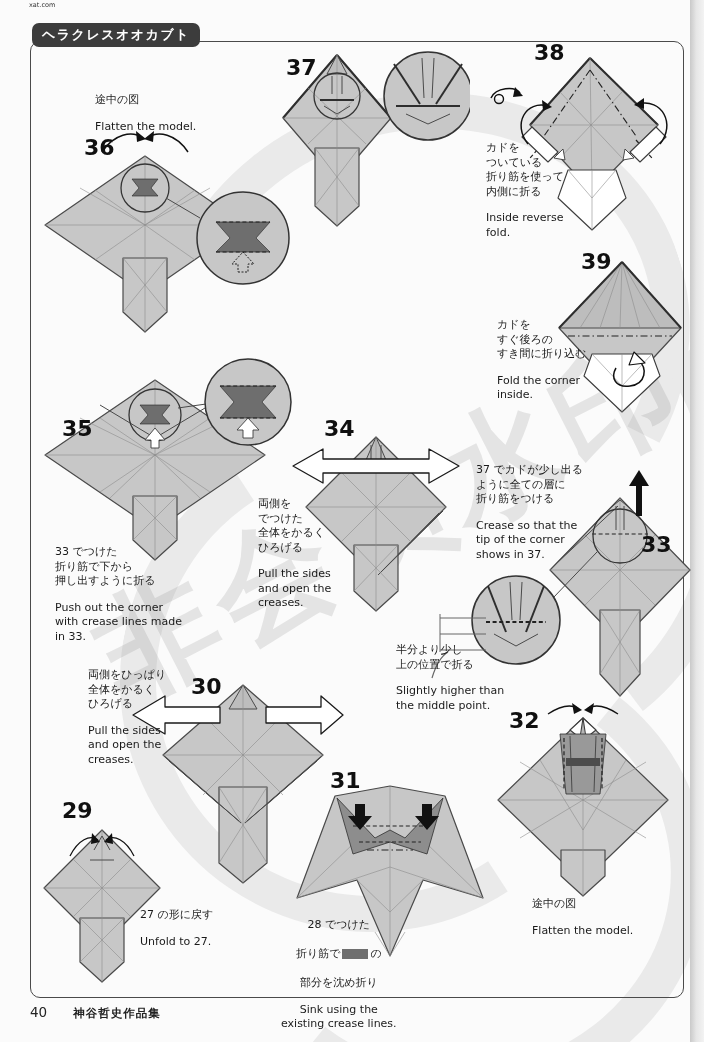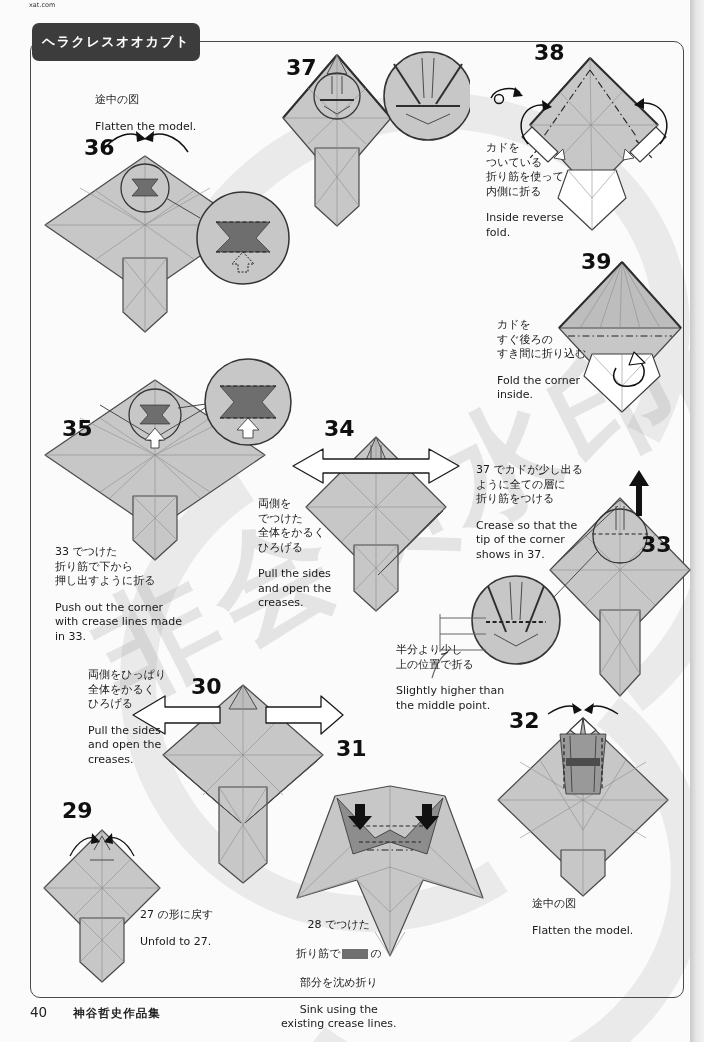--- a/index.html
+++ b/index.html
@@ -12,21 +12,21 @@
   .band3{left:120px;top:430px;width:430px;height:430px;border-left-color:#eaeaea;border-bottom-color:#eaeaea;transform:rotate(12deg);}
   .band4{left:215px;top:645px;width:420px;height:390px;border-bottom-color:#eaeaea;border-right-color:#eaeaea;transform:rotate(-6deg);}
   .big-watermark{position:absolute;left:105px;top:585px;z-index:1;font-size:120px;font-weight:bold;
         letter-spacing:8px;white-space:nowrap;color:rgba(90,90,90,0.14);
         transform:rotate(-27deg);transform-origin:0 50%;pointer-events:none;}
   .corner-watermark{position:absolute;left:2px;top:1px;font-size:6.5px;color:#333;filter:blur(.4px);z-index:3;margin-left:27px;}
   .edge-strip{position:absolute;right:0;top:0;width:14px;height:1042px;z-index:4;
         background:linear-gradient(to right,#c9c9c9,#e6e6e6 45%,#f3f3f3);}
   .frame{position:absolute;left:30px;top:41px;width:652px;height:955px;border:1.5px solid #4a4a4a;
         border-radius:10px;z-index:2;}
-  .badge{position:absolute;left:32px;top:23px;width:168px;height:38px;background:#3c3c3c;border-radius:7px;
+  .badge{position:absolute;left:32px;top:23px;width:168px;height:24px;background:#3c3c3c;border-radius:7px;
         z-index:5;display:flex;align-items:center;justify-content:center;}
   .badge span{color:#fff;font-size:13px;font-weight:bold;letter-spacing:1.5px;}
   .stepnum{position:absolute;font-size:22px;font-weight:bold;color:#101010;z-index:6;}
   .cap{position:absolute;font-size:11px;line-height:1.32;z-index:6;}
   .cap .jp{white-space:pre-line;}
   .cap .en{white-space:pre-line;margin-top:12px;}
   .fig{position:absolute;z-index:5;}
   .footer{position:absolute;left:30px;top:1004px;z-index:6;display:flex;align-items:baseline;}
   .footer .num{font-size:13.5px;color:#222;}
   .footer .title{font-size:11.5px;font-weight:bold;color:#222;margin-left:26px;letter-spacing:1px;}
@@ -343,21 +343,21 @@
     <line class="crease" x1="40" y1="98" x2="84" y2="142"></line>
       <line class="crease" x1="84" y1="98" x2="40" y2="142"></line>
     <polyline class="hard" points="54,30 62,16 70,30"></polyline>
       <line class="hard" x1="50" y1="40" x2="74" y2="40"></line>
     <path class="curve" d="M30,36 C38,20 50,14 58,20" style="stroke-width:1.3"></path>
       <polygon class="blk" points="60,22 52,13 51,24"></polygon>
     <path class="curve" d="M94,36 C86,20 74,14 66,20" style="stroke-width:1.3"></path>
       <polygon class="blk" points="64,22 72,13 73,24"></polygon>
   </svg>
 
-  <div class="stepnum" style="left:330px;top:736px;margin-left:6px;">31</div>
+  <div class="stepnum" style="left:330px;top:768px;">31</div>
   <div class="cap" style="left:281px;top:918px;text-align:center;">
     <div class="jp"><span>28 でつけた</span><br>
       <span>折り筋で</span><span class="swatch"></span><span>の</span><br>
       <span>部分を沈め折り</span></div>
     <div class="en">Sink using the
 existing crease lines.</div>
   </div>
   <svg class="fig" style="left:275px;top:782px;" width="215" height="180" viewBox="0 0 215 180">
     <polygon class="paper" points="115,4 170,14 208,116 148,98 115,174 82,98 22,116 60,14"></polygon>
     <line class="crease" x1="115" y1="4" x2="115" y2="174"></line>

